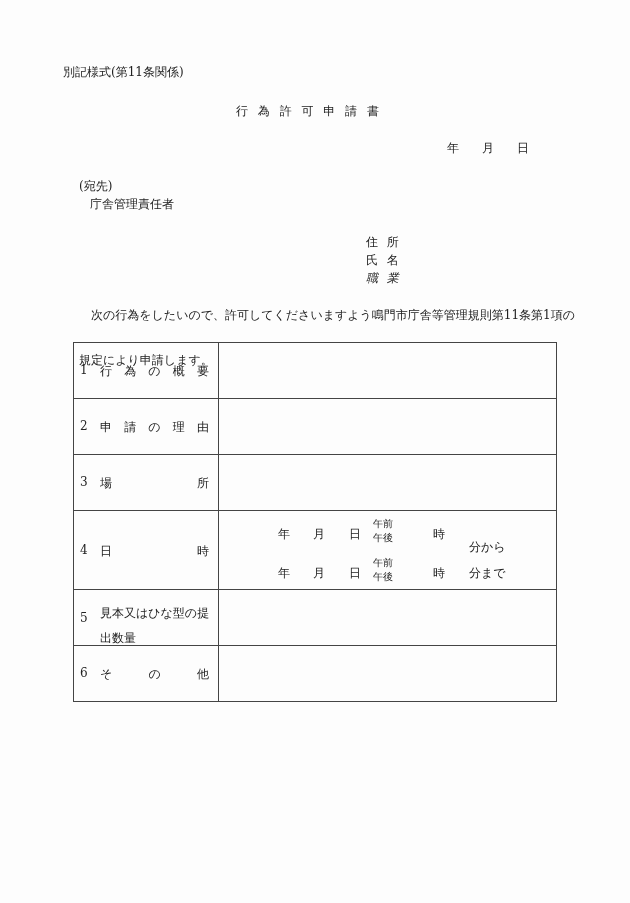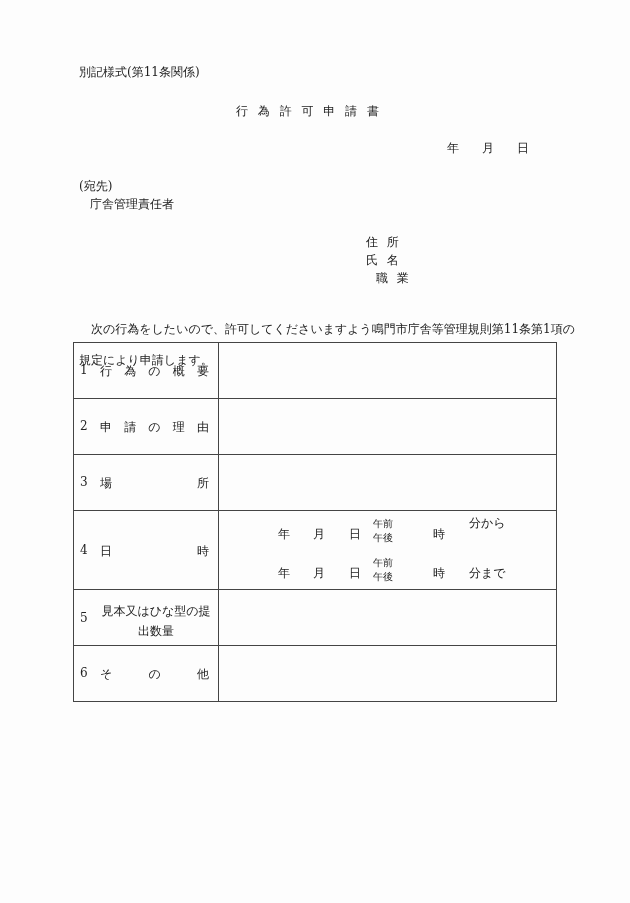--- a/index.html
+++ b/index.html
@@ -5,44 +5,44 @@
   html, body { margin:0; padding:0; background:#fdfdfd; }
   body { width:630px; height:903px; position:relative; overflow:hidden;
          font-family:"DejaVu Serif","Liberation Serif",serif; color:#222; font-size:12px; }
   .abs { position:absolute; white-space:nowrap; }
   table.form { position:absolute; left:73px; top:342px; border-collapse:collapse; }
   table.form td { border:1px solid #444; padding:0; vertical-align:middle; }
   td.lab { width:144px; position:relative; }
   td.val { width:337px; position:relative; }
   .num { position:absolute; left:6px; }
   .lt { position:absolute; left:26px; right:9px; display:flex; justify-content:space-between; }
-  .lt2 { position:absolute; left:26px; right:6px; line-height:20px; white-space:normal;text-align:center; }
+  .lt2 { position:absolute; left:26px; right:6px; line-height:25px; white-space:normal; }
   .dt { position:absolute; font-size:12px; white-space:nowrap; }
   .ampm { position:absolute; line-height:14px; font-size:10px; }
 </style>
 </head>
 <body>
 
-<div class="abs" style="left:79px;top:64px;">別記様式(第11条関係)</div>
+<div class="abs" style="left:63px;top:64px;">別記様式(第11条関係)</div>
 <div class="abs" style="left:236px;top:103px;word-spacing:6px;">行 為 許 可 申 請 書</div>
 
 <div>
   <span class="abs" style="left:447px;top:140px;">年</span>
   <span class="abs" style="left:482px;top:140px;">月</span>
   <span class="abs" style="left:517px;top:140px;">日</span>
 </div>
 
 <div class="abs" style="left:79px;top:178px;text-align:right;">(宛先)</div>
 <div class="abs" style="left:90px;top:196px;">庁舎管理責任者</div>
 
 <div class="abs" style="left:366px;top:234px;word-spacing:5px;">住 所</div>
 <div class="abs" style="left:366px;top:252px;word-spacing:5px;">氏 名</div>
-<div class="abs" style="left:376px;top:270px;word-spacing:5px;">職 業</div>
+<div class="abs" style="left:366px;top:270px;word-spacing:5px;font-style:italic;">職 業</div>
 
-<div class="abs" style="left:91px;top:321px;font-size:12px;">次の行為をしたいので、許可してくださいますよう鳴門市庁舎等管理規則第11条第1項の</div>
+<div class="abs" style="left:91px;top:307px;font-size:12px;">次の行為をしたいので、許可してくださいますよう鳴門市庁舎等管理規則第11条第1項の</div>
 <div class="abs" style="left:79px;top:325px;margin-top:27px;">規定により申請します。</div>
 
 <table class="form">
   <tbody>
       <tr style="height:56px;">
     <td class="lab">
       <span class="num" style="top:20px;">1</span>
       <span class="lt" style="top:20px;">
         <span>行</span>
         <span>為</span>
@@ -85,21 +85,21 @@
       </span>
     </td>
     <td class="val">
       <div>
         <span class="dt" style="left:59px;top:15px;">年</span>
         <span class="dt" style="left:94px;top:15px;">月</span>
         <span class="dt" style="left:130px;top:15px;">日</span>
         <span class="ampm" style="left:154px;top:6px;">午前</span>
         <span class="ampm" style="left:154px;top:20px;">午後</span>
         <span class="dt" style="left:214px;top:15px;">時</span>
-        <span class="dt" style="left:250px;top:4px;">分から</span>
+        <span class="dt" style="left:250px;top:28px;">分から</span>
       </div>
       <div>
         <span class="dt" style="left:59px;top:54px;">年</span>
         <span class="dt" style="left:94px;top:54px;">月</span>
         <span class="dt" style="left:130px;top:54px;">日</span>
         <span class="ampm" style="left:154px;top:45px;">午前</span>
         <span class="ampm" style="left:154px;top:59px;">午後</span>
         <span class="dt" style="left:214px;top:54px;">時</span>
         <span class="dt" style="left:250px;top:54px;text-align:right;">分まで</span>
       </div>

